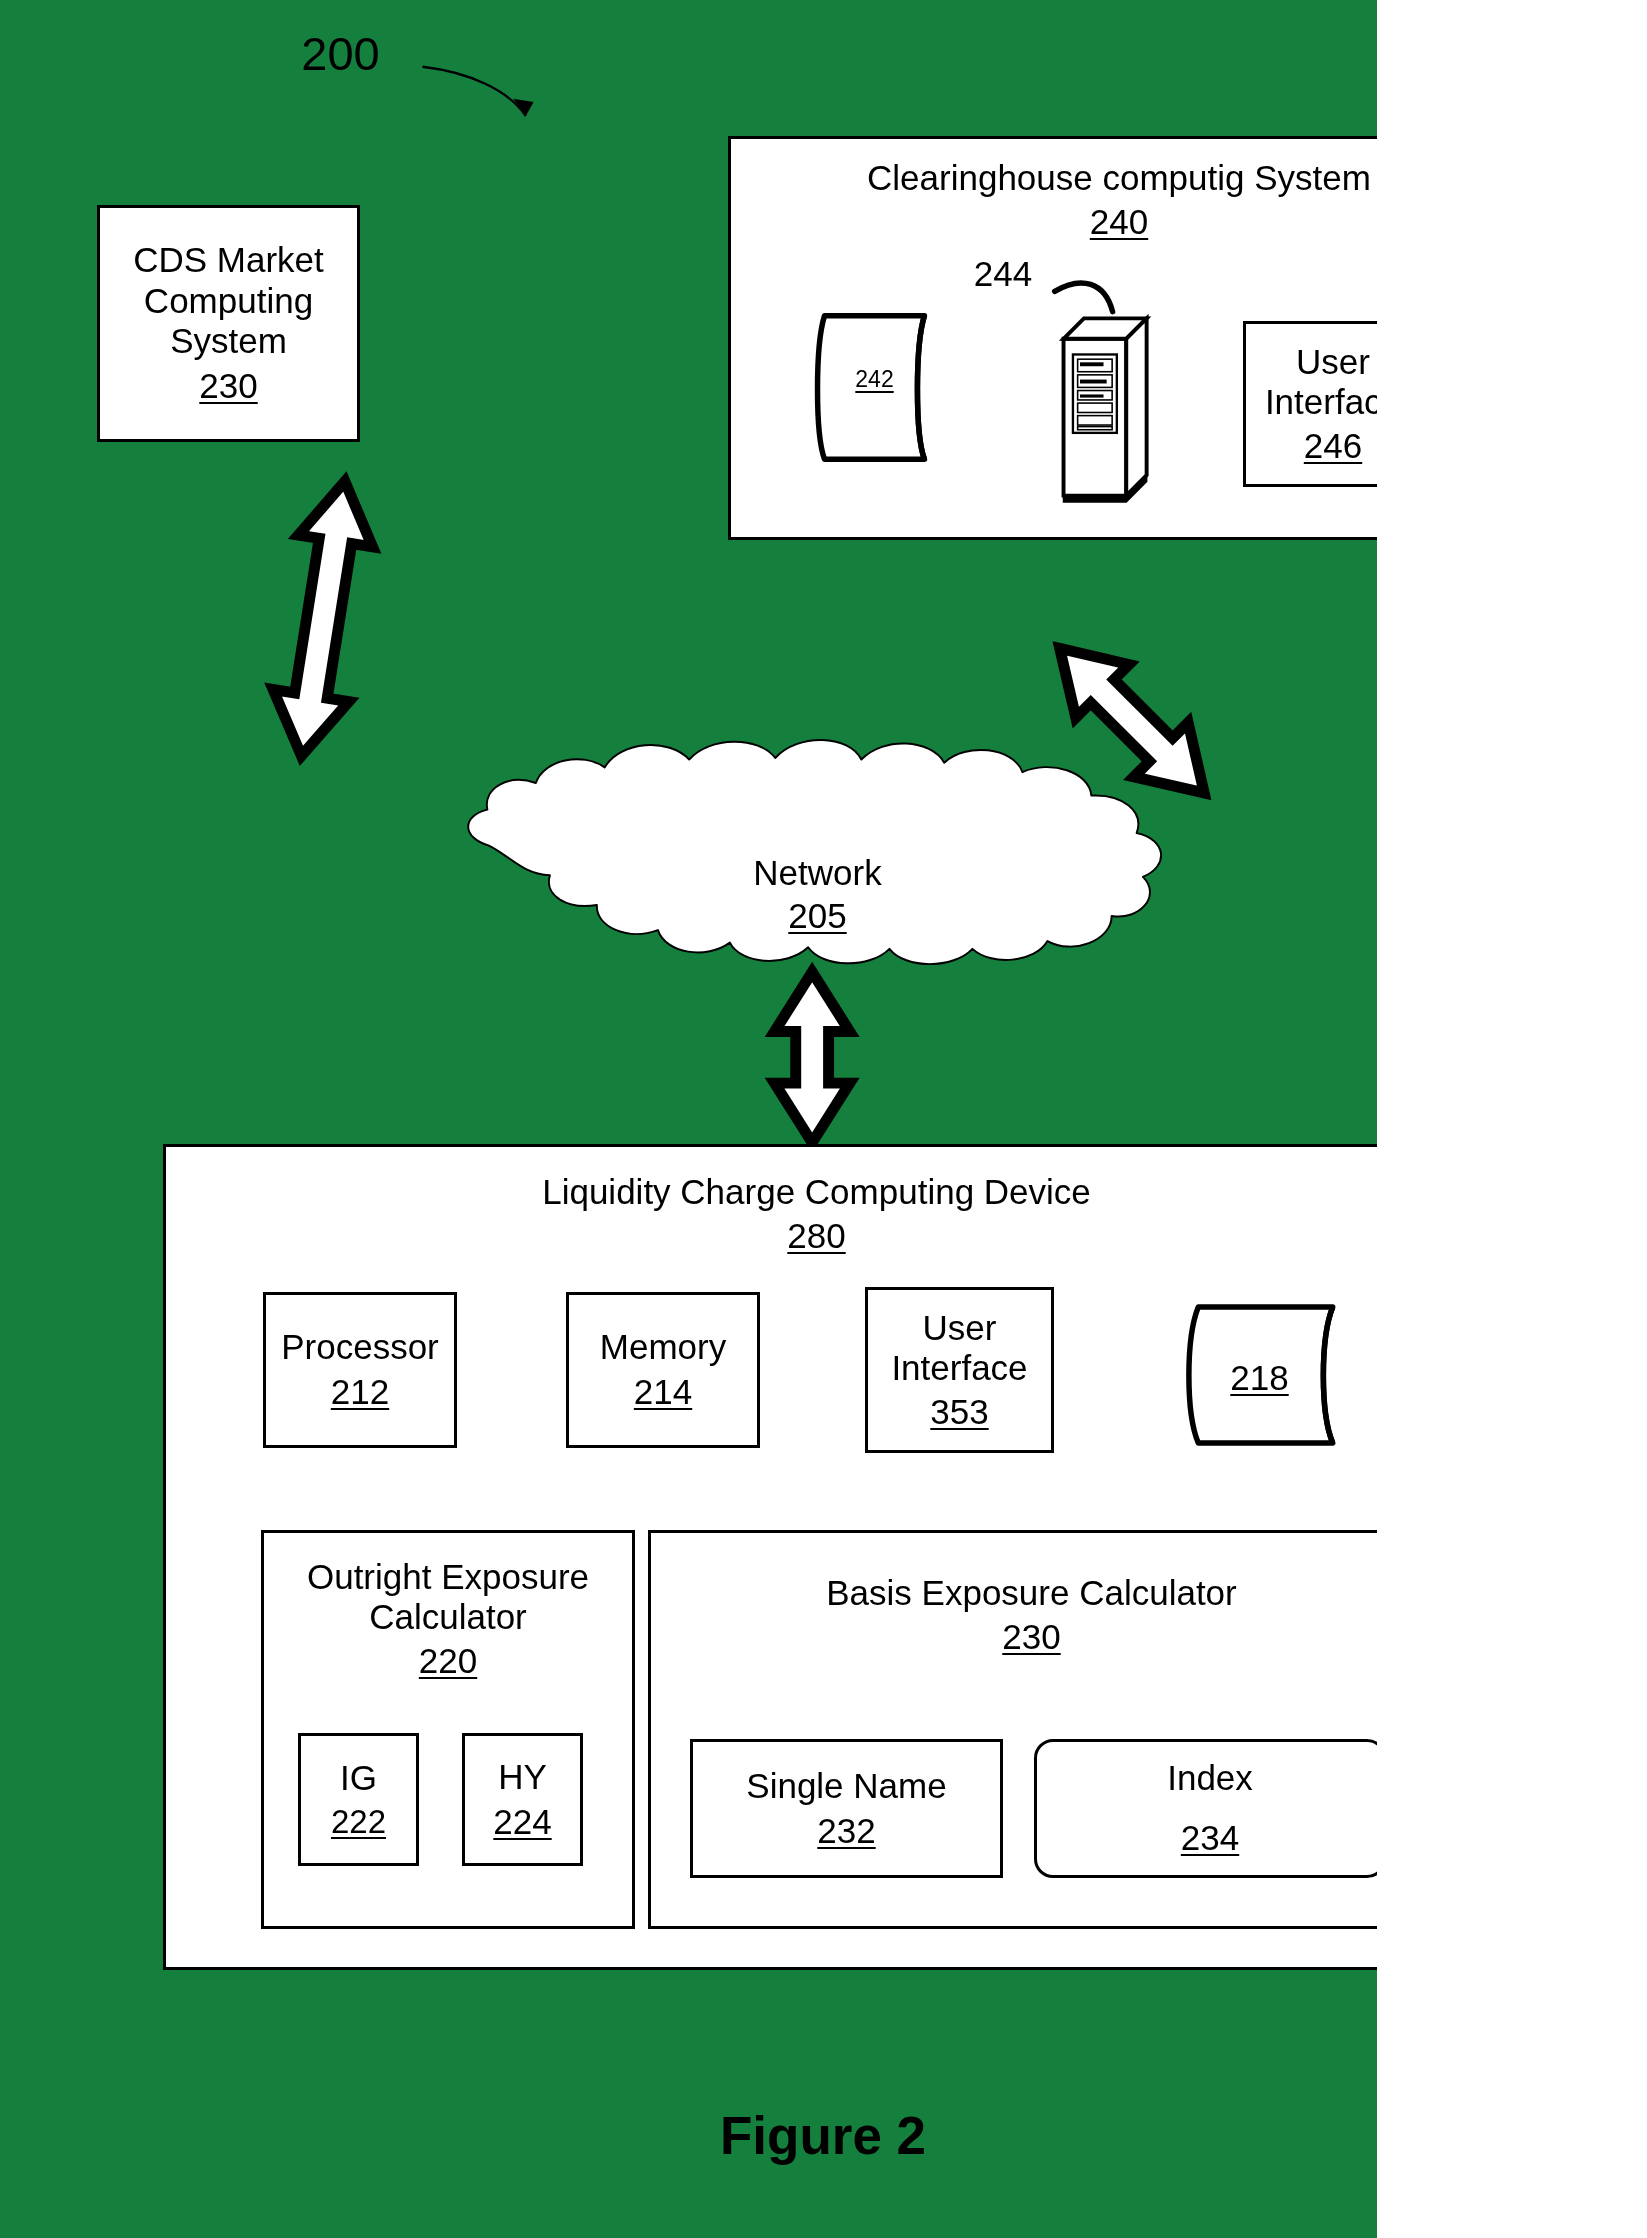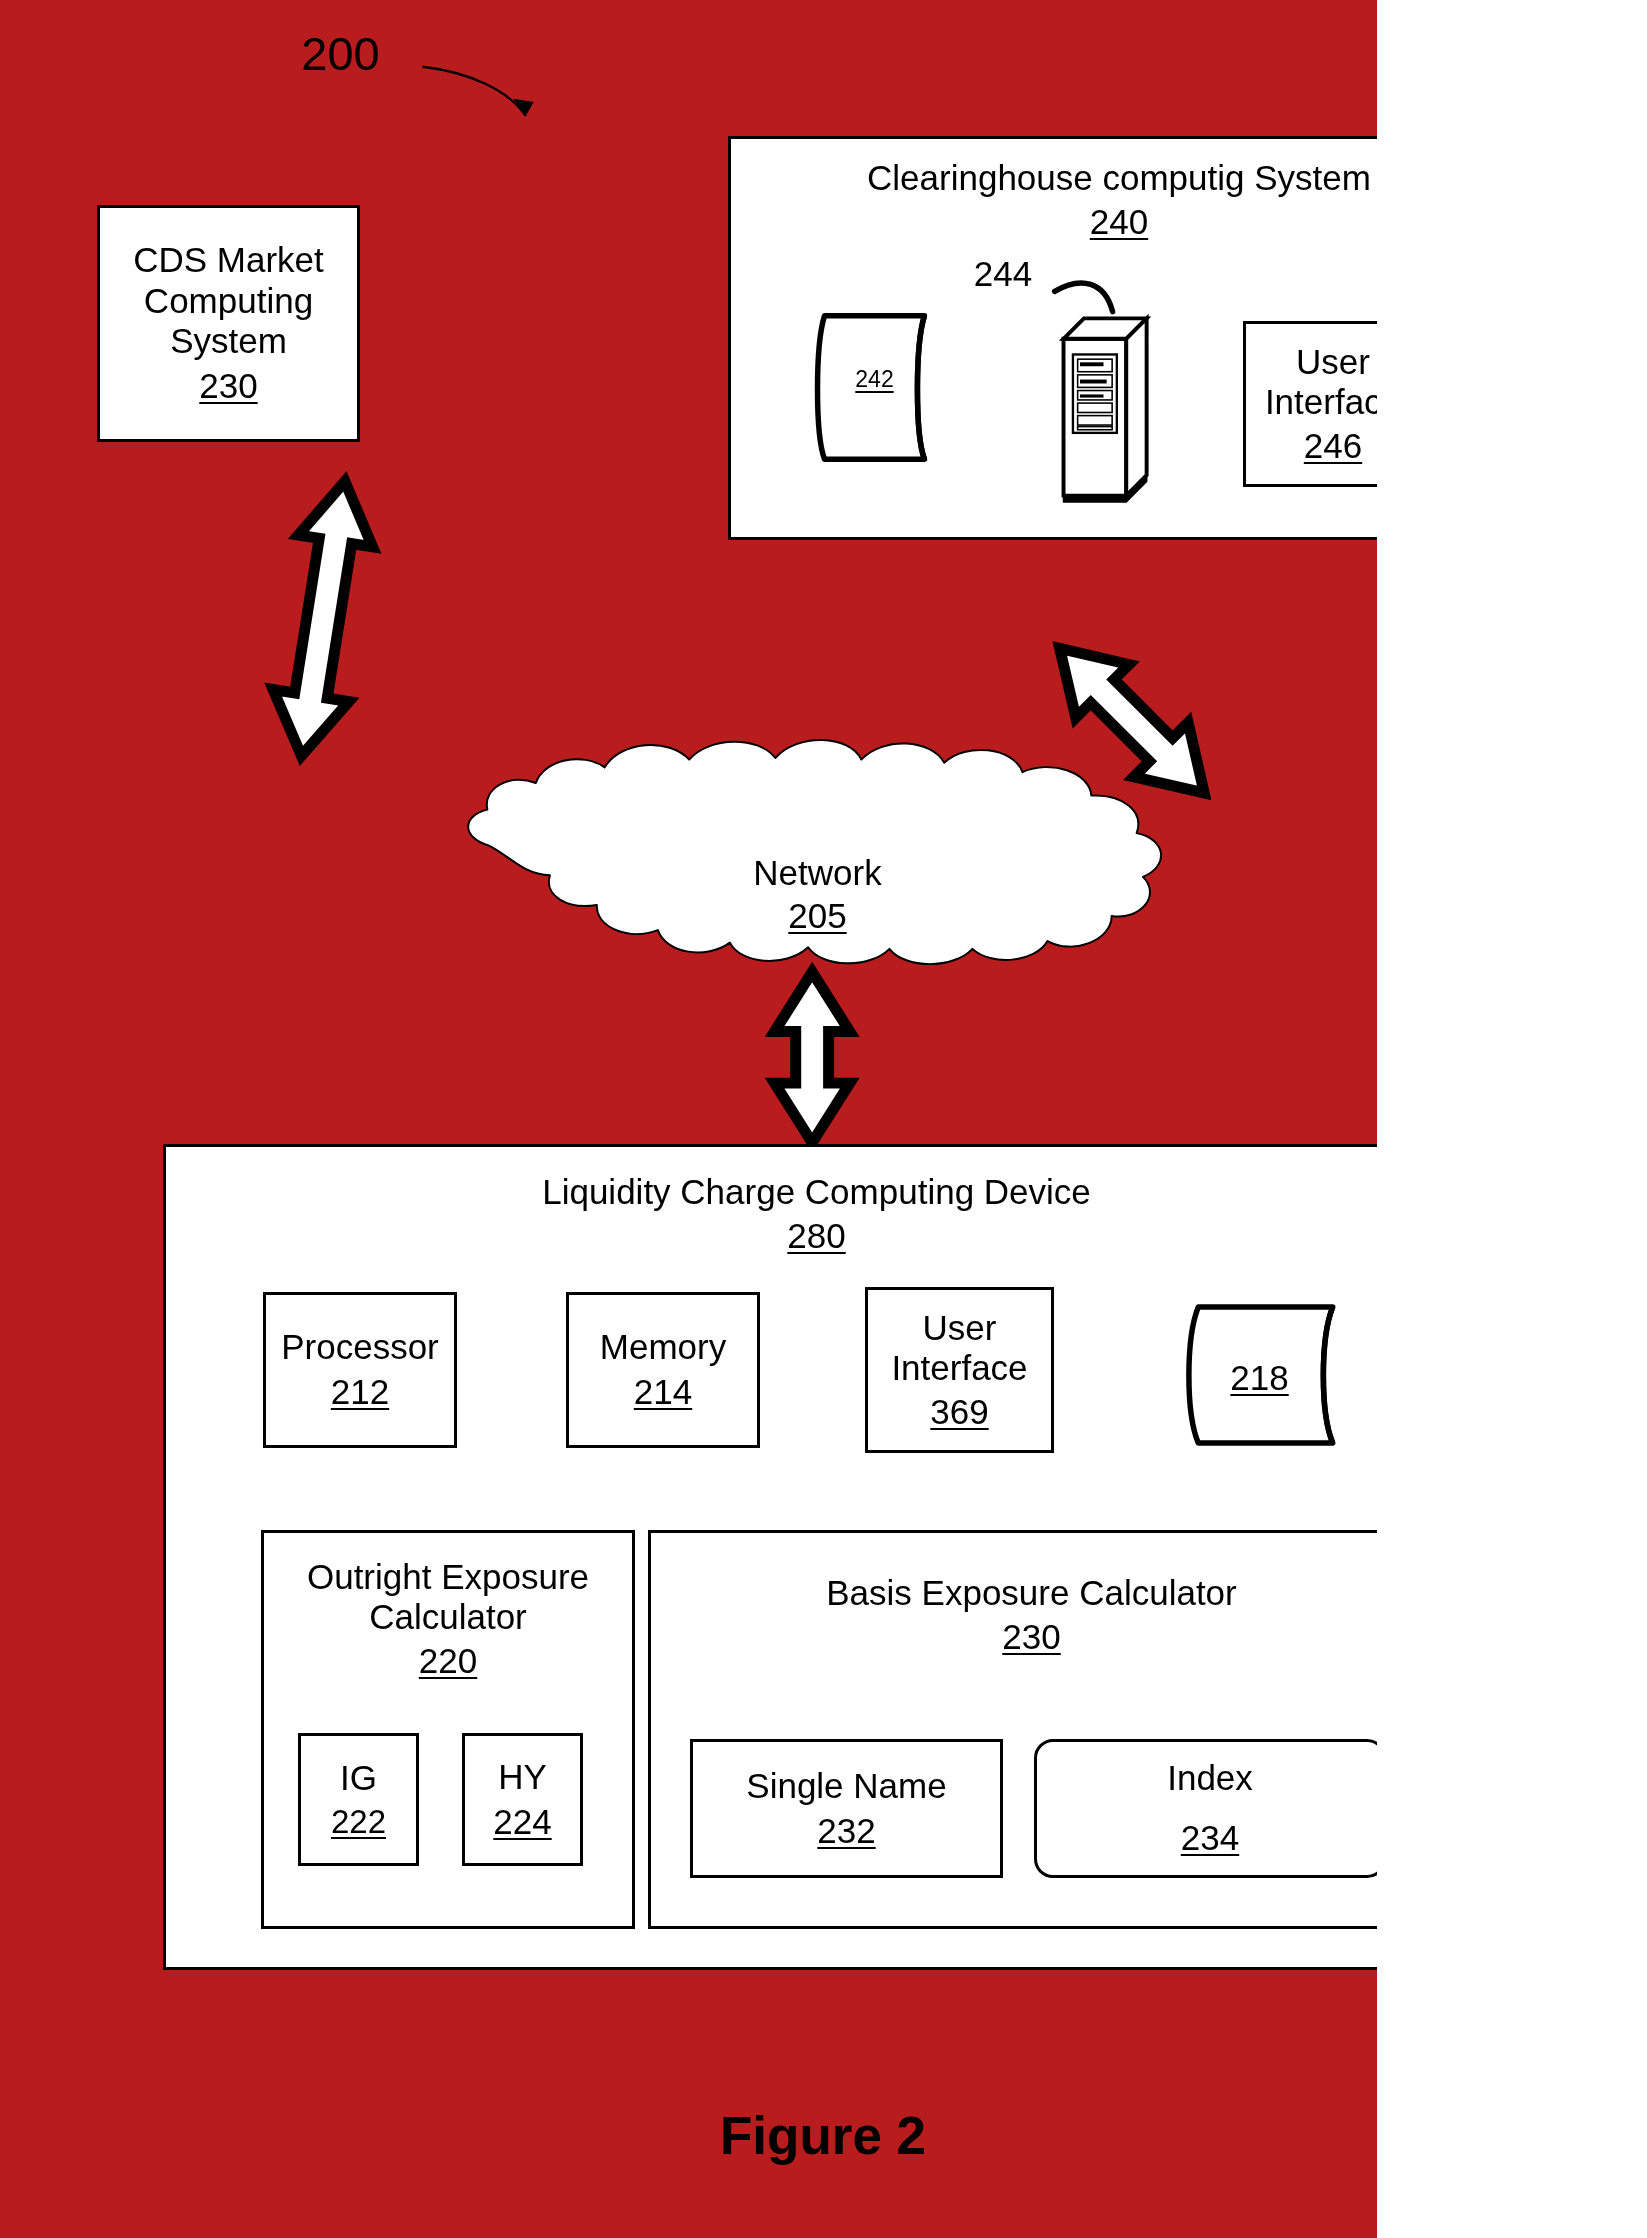--- a/index.html
+++ b/index.html
@@ -9,21 +9,21 @@
     background: #ffffff;
   }
   body {
     font-family: "Liberation Sans", sans-serif;
     color: #000000;
   }
   #canvas {
     position: relative;
     width: 1377px;
     height: 2239px;
-    background: #b91c1c;
+    background: #15803d;
     overflow: hidden;
   }
   .box {
     position: absolute;
     box-sizing: border-box;
     border: 3.9px solid #000;
     background: #ffffff;
     display: flex;
     flex-direction: column;
     align-items: center;
@@ -186,21 +186,21 @@
   </div>
 
   <div class="box center-v" style="left:566px; top:1292px; width:194px; height:156px;">
     <span class="lbl" style="font-size:35px;">Memory</span>
     <span class="ref" style="font-size:35px; margin-top:4.7px;">214</span>
   </div>
 
   <div class="box center-v" style="left:865px; top:1287px; width:189px; height:166px;">
     <span class="lbl" style="font-size:35px;">User
 Interface</span>
-    <span class="ref" style="font-size:35px; margin-top:3.1px;">369</span>
+    <span class="ref" style="font-size:35px; margin-top:3.1px;">353</span>
   </div>
 
   <svg class="shape" style="left:1167px; top:1302px;" width="197" height="146" viewBox="0 0 252 186">
     <path d="M 40 6 L 212 6 C 196 46, 196 142, 212 180 L 40 180 C 24 142, 24 46, 40 6 Z" fill="#ffffff" stroke="#000" stroke-width="7" stroke-linejoin="round"></path>
     <path d="M 212 6 C 196 46, 196 142, 212 180" fill="none" stroke="#000" stroke-width="7"></path>
   </svg>
   <div class="cyl-text" style="left:1167px; top:1358px; width:185px; font-size:35px;">218</div>
 
   <div class="box" style="left:261px; top:1530px; width:374px; height:399px; padding-top:23.5px;">
     <span class="lbl" style="font-size:35px;">Outright Exposure

